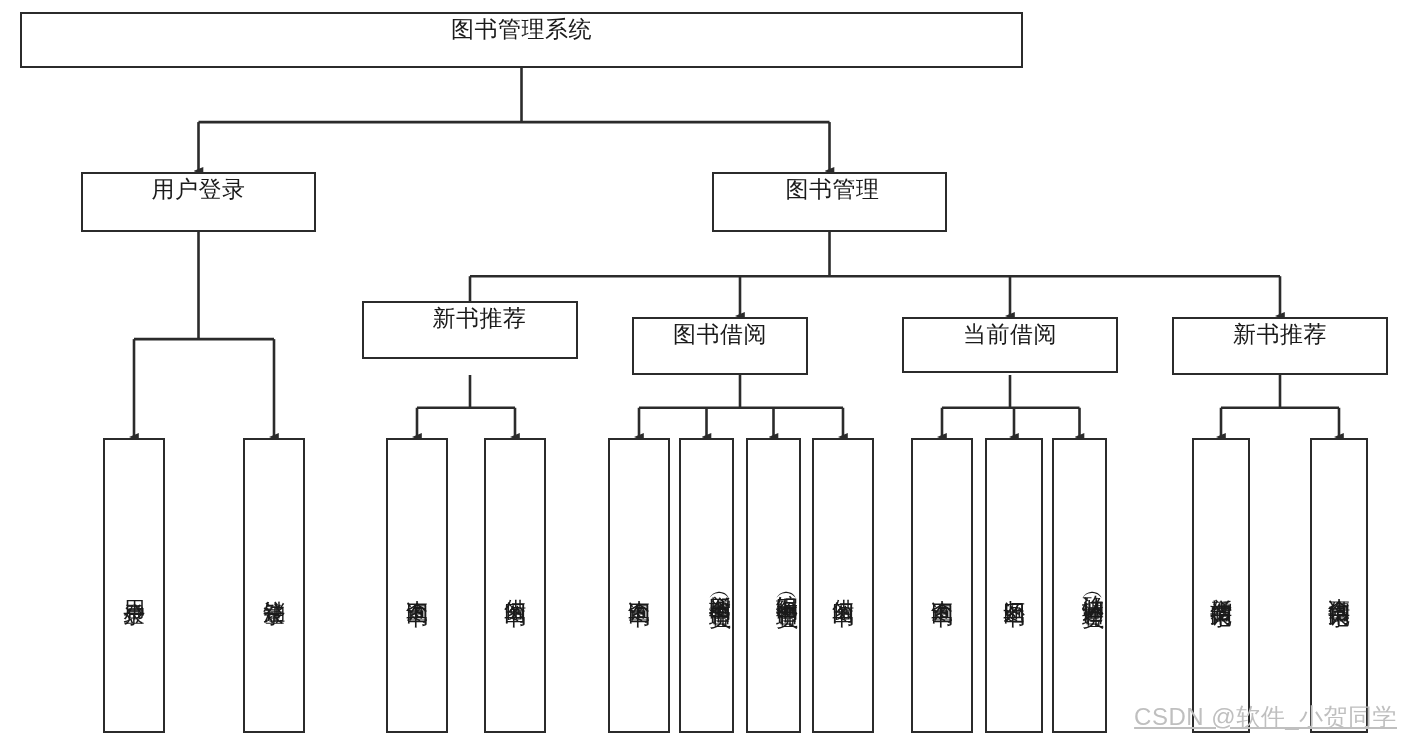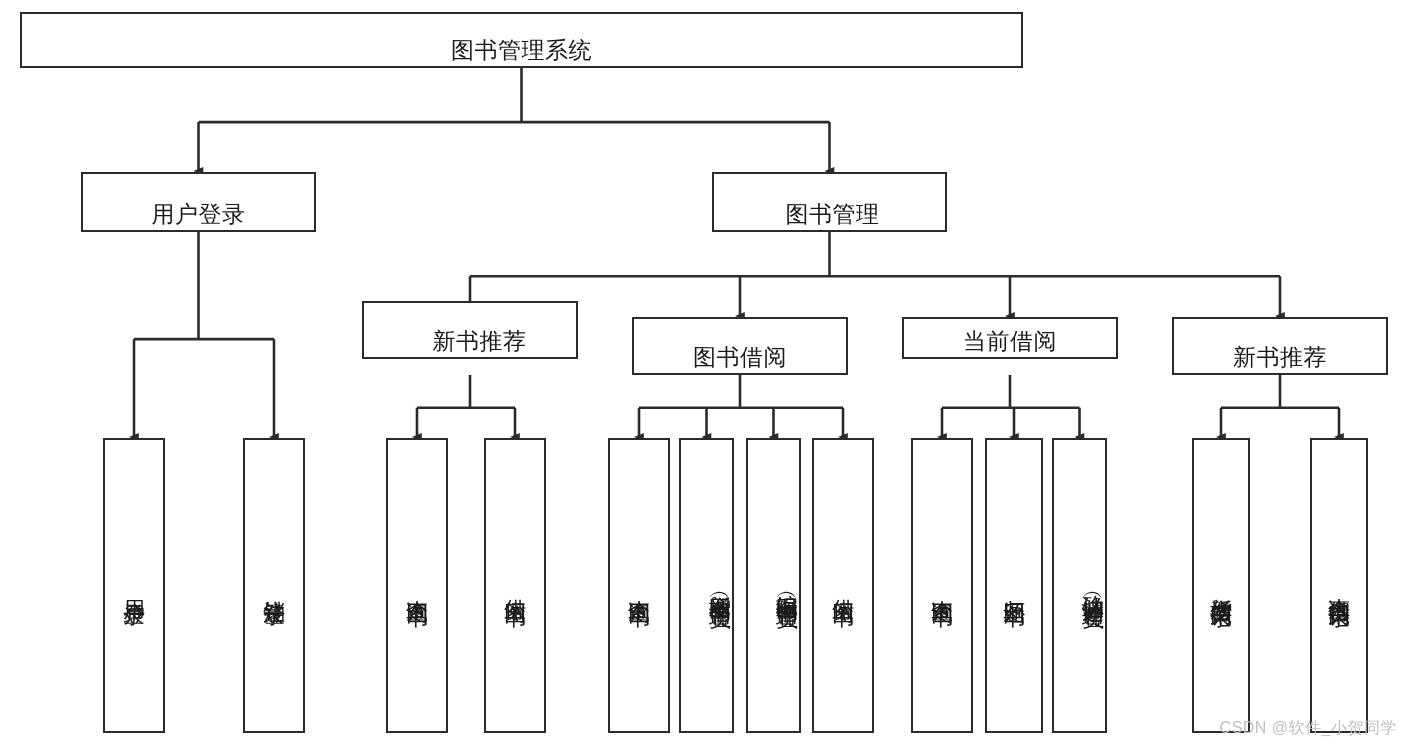--- a/index.html
+++ b/index.html
@@ -16,21 +16,21 @@
     height: 747px;
     background: #ffffff;
     overflow: hidden;
   }
   .node {
     position: absolute;
     box-sizing: border-box;
     border: 2px solid #2b2b2b;
     background: #ffffff;
     display: flex;
-    align-items: flex-end;
+    align-items: flex-start;
     justify-content: center;
     color: #1a1a1a;
   }
   .node.horizontal {
     font-size: 23px;
     letter-spacing: 0.5px;
   }
   .node.vertical {
     writing-mode: vertical-rl;
     text-orientation: upright;
@@ -52,25 +52,26 @@
     position: absolute;
     left: 0;
     top: 0;
     width: 1405px;
     height: 747px;
     pointer-events: none;
   }
   .watermark {
     position: absolute;
     right: 8px;
-    bottom: 8px;
-    font-size: 16px;
+    bottom: 14px;
+    font-size: 24px;
     color: #bfbfbf;
     white-space: nowrap;
     letter-spacing: 0.5px;
+    text-decoration: underline;
   }
 </style>
 </head>
 <body>
 
 <div id="canvas">
   <svg id="edges" viewBox="0 0 1405 747">
     <defs>
       <marker id="arrow" markerWidth="10" markerHeight="10" refX="4.2" refY="5" orient="auto" markerUnits="userSpaceOnUse">
         <path d="M0.2,0.2 L8.2,0.2 L4.2,10 z" fill="#2b2b2b"></path>
@@ -118,24 +119,24 @@
       </div>
       <div class="node horizontal" style="left: 81px; top: 172px; width: 235px; height: 60px;">
         <span class="node-label">用户登录</span>
       </div>
       <div class="node horizontal" style="left: 712px; top: 172px; width: 235px; height: 60px; padding-left: 6px;">
         <span class="node-label">图书管理</span>
       </div>
       <div class="node horizontal" style="left: 362px; top: 301px; width: 216px; height: 58px; padding-left: 19px;">
         <span class="node-label">新书推荐</span>
       </div>
-      <div class="node horizontal" style="left: 632px; top: 317px; width: 216px; height: 58px;">
+      <div class="node horizontal" style="left: 632px; top: 317px; width: 176px; height: 58px;">
         <span class="node-label">图书借阅</span>
       </div>
-      <div class="node horizontal" style="left: 902px; top: 317px; width: 216px; height: 42px;">
+      <div class="node horizontal" style="left: 902px; top: 317px; width: 216px; height: 56px;">
         <span class="node-label">当前借阅</span>
       </div>
       <div class="node horizontal" style="left: 1172px; top: 317px; width: 216px; height: 58px;">
         <span class="node-label">新书推荐</span>
       </div>
       <div class="node vertical center-v" style="left: 103px; top: 438px; width: 62px; height: 295px;">
         <span class="node-label">用户登录</span>
       </div>
       <div class="node vertical center-v" style="left: 243px; top: 438px; width: 62px; height: 295px;">
         <span class="node-label">注销登录</span>

